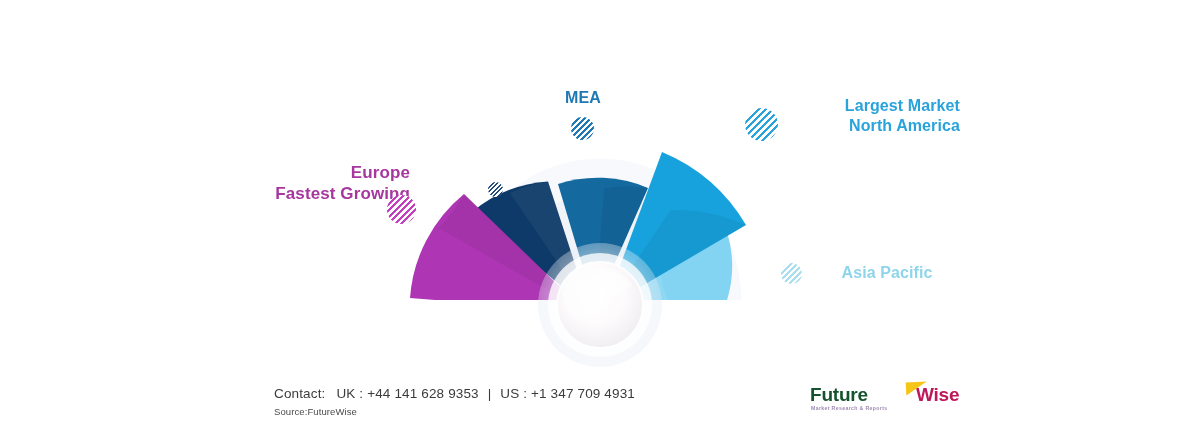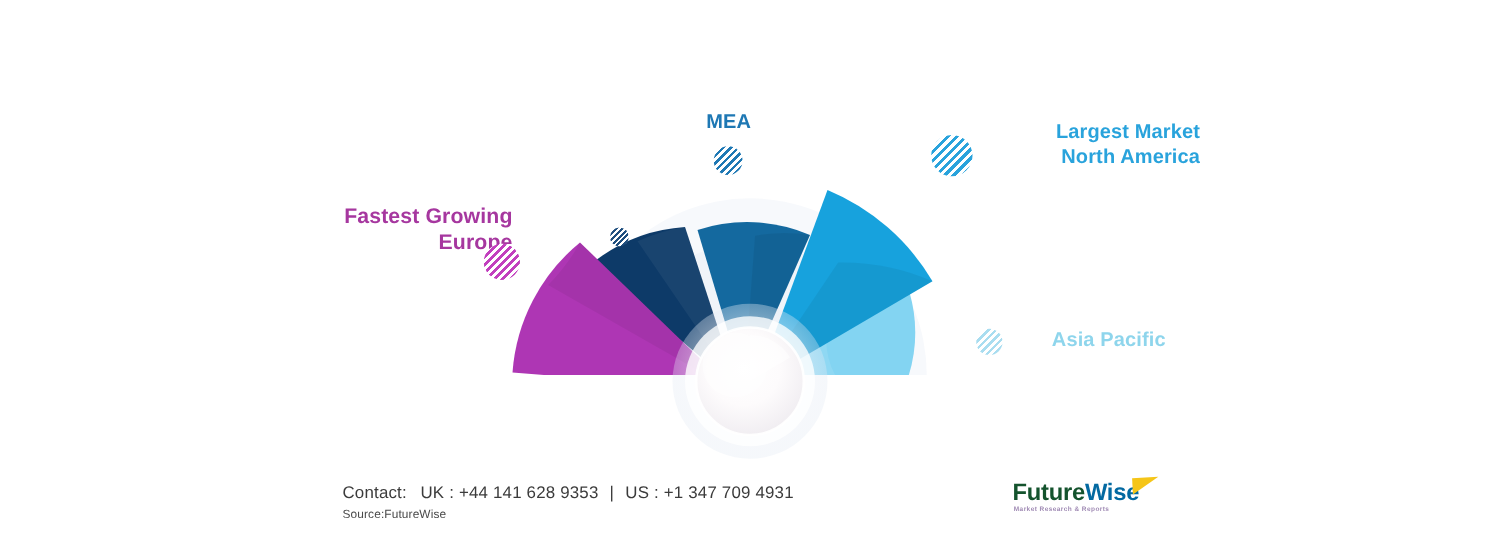--- a/index.html
+++ b/index.html
@@ -178,21 +178,21 @@
   .logo-wordmark {
     position: absolute;
     left: 0;
     top: 0;
     font-size: 19px;
     font-weight: bold;
     letter-spacing: -.2px;
     white-space: nowrap;
   }
   .logo-future { color: #14532d; }
-  .logo-wise { color: #0369a1; }
+  .logo-wise { color: #be185d; margin-left: 48px; }
   .logo-swoosh {
     position: absolute;
     left: 96px;
     top: -2px;
     width: 0;
     height: 0;
     border-left: 21px solid #F5C518;
     border-bottom: 13px solid transparent;
     transform: rotate(-3deg);
   }
@@ -307,22 +307,22 @@
         <circle cx="220" cy="245" r="52" fill="#ffffff" opacity="0.78"></circle>
         <circle cx="220" cy="245" r="43" fill="url(#hubInner)"></circle>
         <circle cx="220" cy="245" r="43" fill="none" stroke="#ffffff" stroke-width="2" opacity="0.9"></circle>
         <path d="M 220 245 L 252 226 A 37 37 0 0 0 220 208 Z" fill="#ffffff" opacity="0.55"></path>
         <circle cx="208" cy="232" r="26" fill="#ffffff" opacity="0.45"></circle>
       </g>
     </svg>
   </div>
 
   <div class="label label-europe">
+    <span class="line">Europe</span>
     <span class="line">Fastest Growing</span>
-    <span class="line">Europe</span>
   </div>
   <div class="bullet bullet-europe"></div>
 
   <div class="bullet bullet-row"></div>
 
   <div class="label label-mea">
     <span class="line">MEA</span>
   </div>
   <div class="bullet bullet-mea"></div>
 

